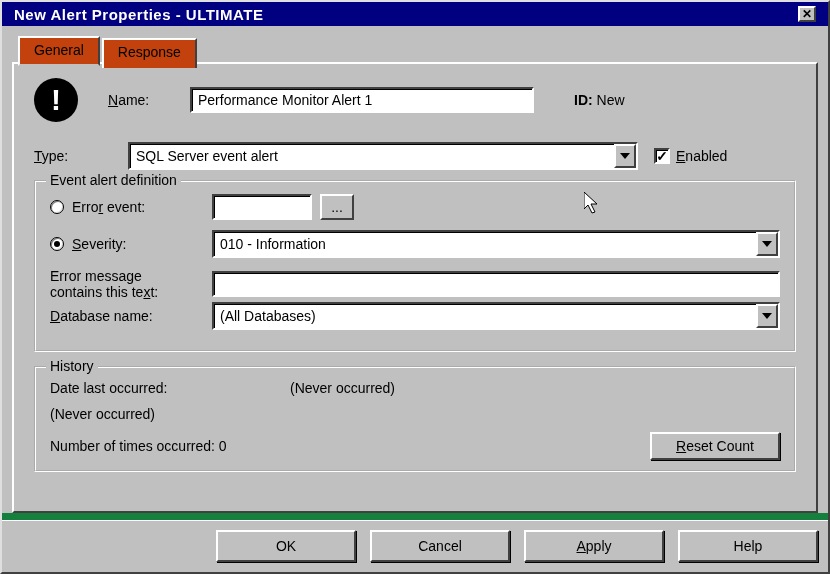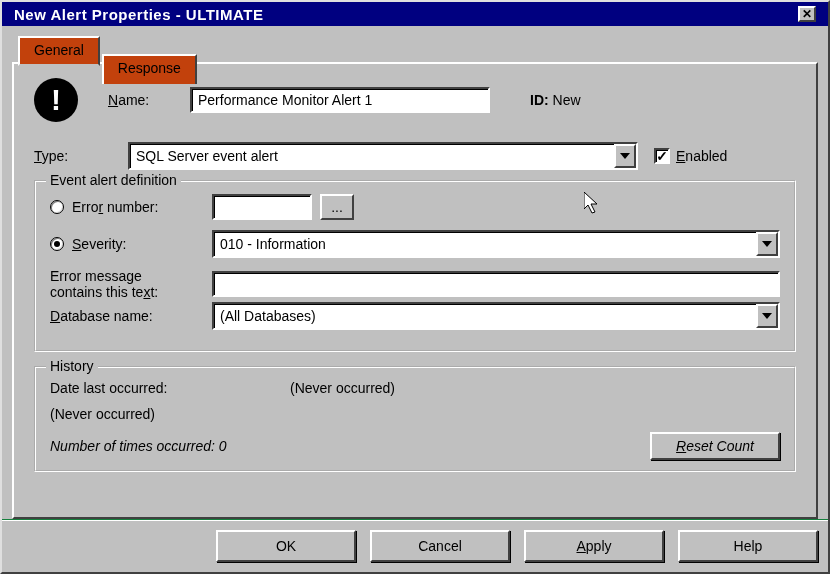--- a/index.html
+++ b/index.html
@@ -62,21 +62,21 @@
     border-bottom:none;
     margin-right:2px;
     position:relative;
     cursor:pointer;
   }
   .tab.active {
     padding-bottom:6px;
     border-bottom:2px solid #c0c0c0;
     top:2px;
   }
-  .tab:not(.active){ top:20px; }
+  .tab:not(.active){ top:4px; }
   .tabpanel {
     flex:1;
     border:2px solid;
     border-color:#fff #404040 #404040 #fff;
     background:#c0c0c0;
     padding:14px 20px 8px 20px;
     position:relative;
   }
   .row { display:flex; align-items:center; margin-bottom:10px; }
   .icon-circle {
@@ -167,21 +167,21 @@
     width:34px;height:26px;
     display:flex;align-items:center;justify-content:center;
     cursor:pointer;
     margin-left:8px;
   }
   .bottom-buttons{
     display:flex;
     justify-content:flex-end;
     gap:14px;
     padding:10px 10px 4px 0;
-    border-top:1px solid #15803d;
+    border-top:7px solid #15803d;
     box-shadow: inset 0 1px 0 #fff;
     margin: 0 -10px;
   }
   .bottom-buttons .button{ min-width:140px; padding:6px 10px;}
   .cursor-arrow{
     position:absolute;
     left:570px; top:128px;
     pointer-events:none;
   }
 </style>
@@ -198,21 +198,21 @@
     <div class="tabstrip">
       <div class="tab active"><span>General</span></div>
       <div class="tab"><span>Response</span></div>
     </div>
 
     <div class="tabpanel">
 
       <div class="row" style="margin-bottom:20px;">
         <div class="icon-circle">!</div>
         <span class="label" style="width:72px;"><span class="underline">N</span><span>ame:</span></span>
-        <input class="textbox" style="width: 300px;" value="Performance Monitor Alert 1">
+        <input class="textbox" style="width: 344px;" value="Performance Monitor Alert 1">
         <span style="margin-left:40px;font-weight:bold;">
           <span>ID:</span> <span style="font-weight:normal;">New</span>
         </span>
       </div>
 
       <div class="row">
         <span class="label" style="width:84px;"><span class="underline">T</span><span>ype:</span></span>
         <div class="select" style="width:510px;">
           <span class="select-text">SQL Server event alert</span>
           <div class="select-btn">
@@ -225,21 +225,21 @@
           <div class="checkbox checked"></div>
           <span><span class="underline">E</span><span>nabled</span></span>
         </div>
       </div>
 
       <div class="groupbox">
         <span class="groupbox-title">Event alert definition</span>
 
         <div class="row">
           <div class="radio"></div>
-          <span style="width:140px;"><span>E</span><span>rro</span><span class="underline">r</span><span> number:</span></span>
+          <span style="width:140px;"><span>E</span><span>rro</span><span class="underline">r</span><span> event:</span></span>
           <input class="textbox" style="width: 100px;" value="">
           <div class="small-button">
               <span>...</span>
             </div>
         </div>
 
         <div class="row">
           <div class="radio checked"></div>
           <span style="width:140px;"><span class="underline">S</span><span>everity:</span></span>
           <div class="select" style="flex:1;">
@@ -275,21 +275,21 @@
 
       <div class="groupbox" style="margin-top:14px;">
         <span class="groupbox-title">History</span>
         <div class="row">
           <span style="width:240px;">Date last occurred:</span>
           <span>(Never occurred)</span>
         </div>
         <div class="row">
           <span>(Never occurred)</span>
         </div>
-        <div class="row" style="margin-bottom:0;font-style:italic;">
+        <div class="row" style="margin-bottom:0;">
           <span style="width:240px;"><span>Number of times occurred:</span> <span>0</span></span>
           <div style="flex:1;"></div>
           <div class="button" style="min-width:130px;"><span class="underline">R</span><span>eset Count</span></div>
         </div>
       </div>
 
       <svg class="cursor-arrow" width="20" height="24">
         <polygon points="0,0 0,17 4,13 8,21 11,20 7,12 13,12" fill="#fff" stroke="#000" stroke-width="1"></polygon>
       </svg>
 

